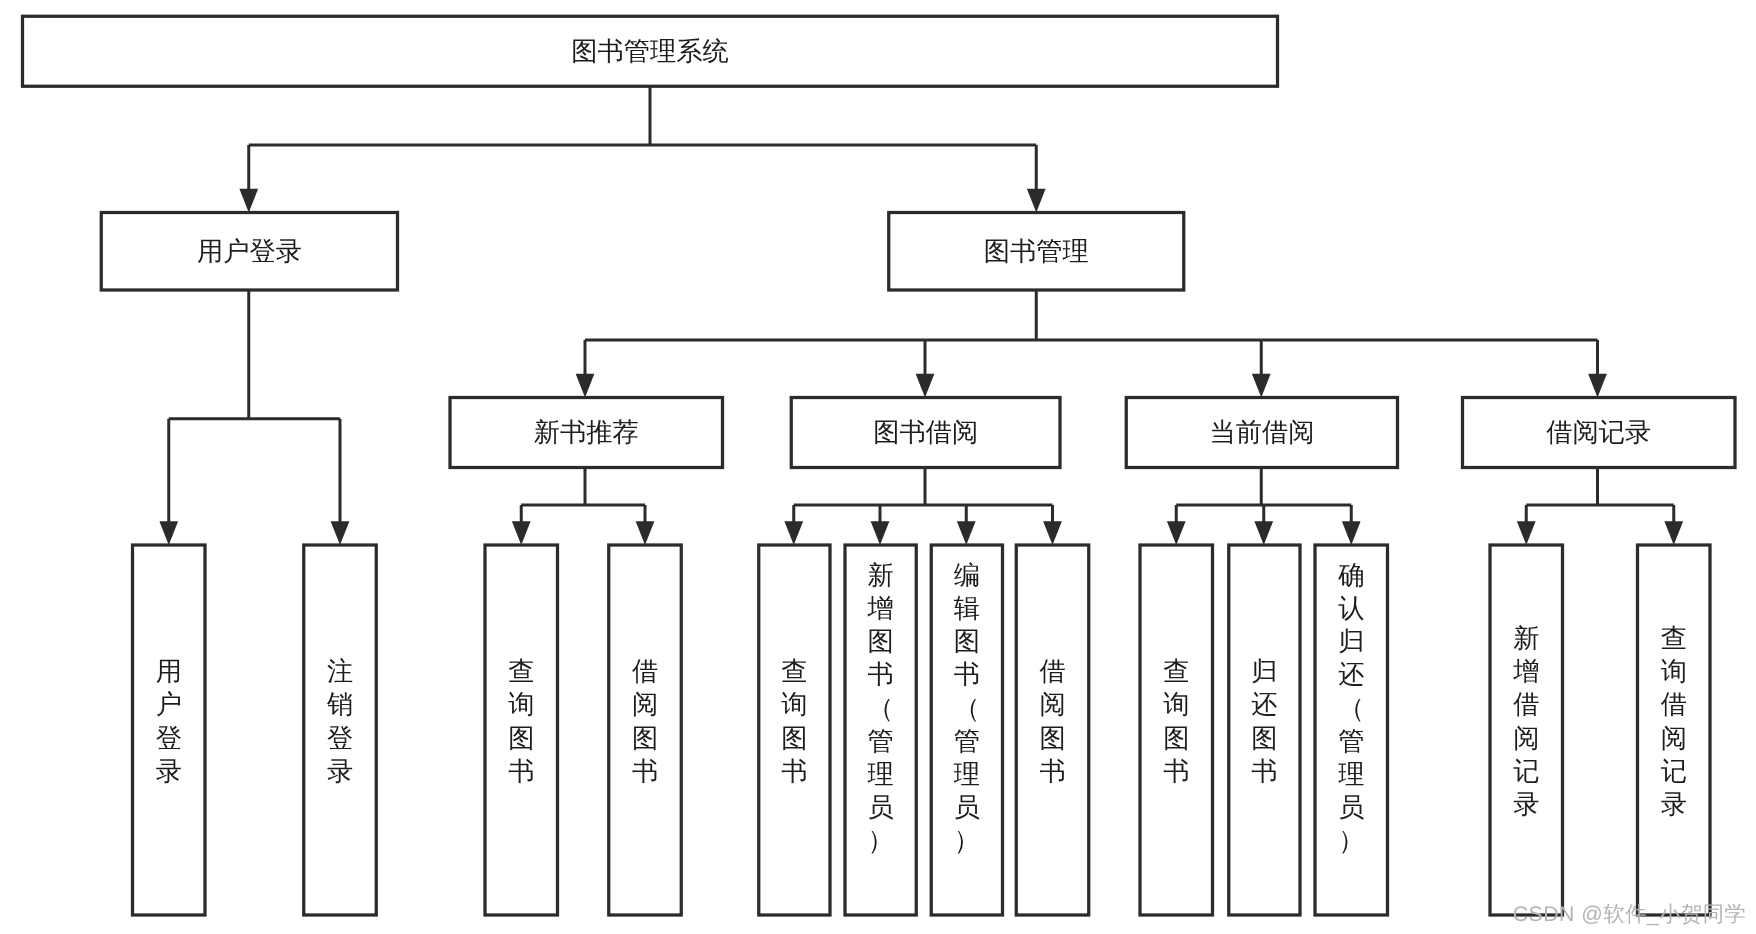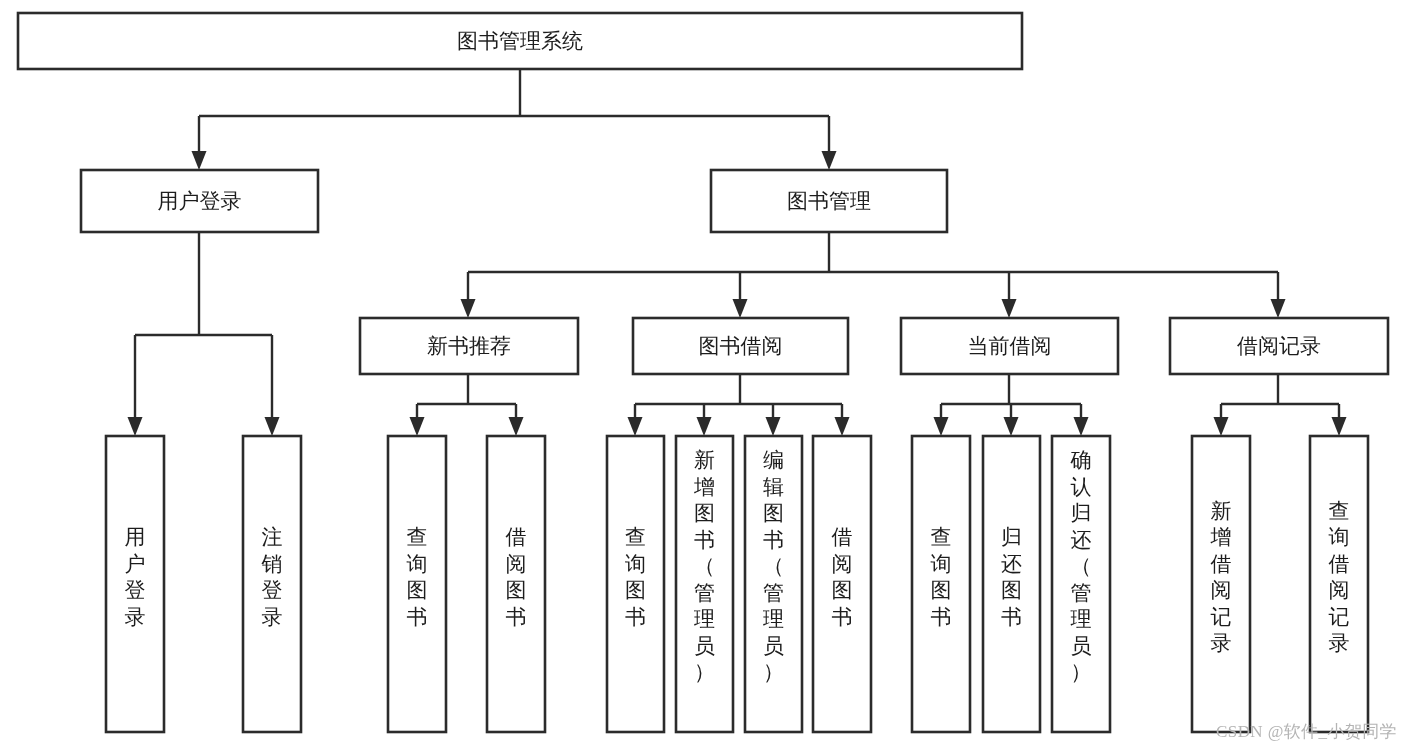--- a/index.html
+++ b/index.html
@@ -53,21 +53,21 @@
   .node-label-vertical {
     fill: #1d1d1d;
     font-family: "DejaVu Sans", "Liberation Sans", sans-serif;
     font-size: 21px;
     text-anchor: middle;
   }
   .watermark-text {
     position: absolute;
     right: 8px;
     bottom: 4px;
-    font-family: Liberation Serif, serif;
+    font-family: Liberation Sans, sans-serif;
     font-size: 17px;
     color: #b4b4b4;
     white-space: nowrap;
     letter-spacing: 0.4px;
     user-select: none;
   }
 </style>
 </head>
 <body>
 

